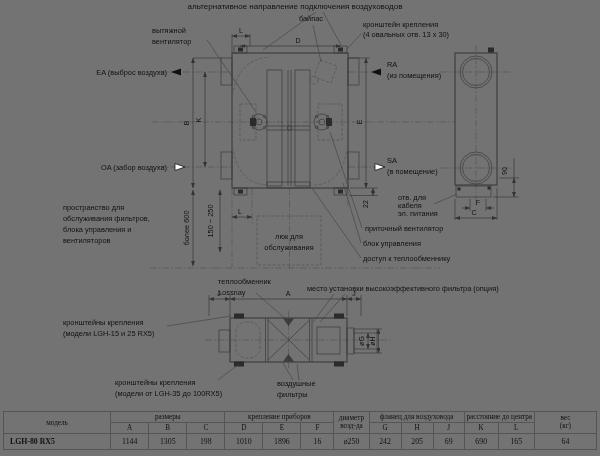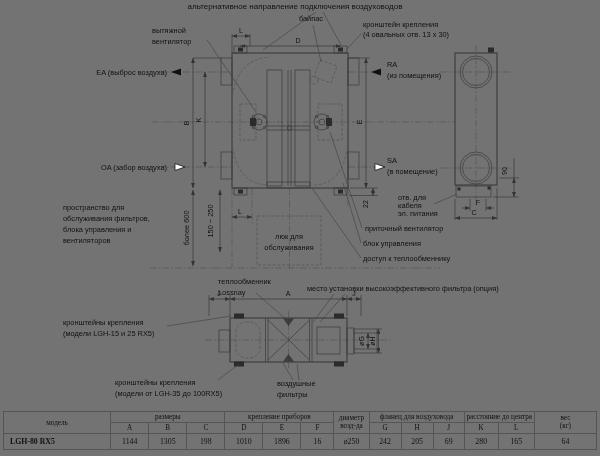--- a/index.html
+++ b/index.html
@@ -365,21 +365,21 @@
       <td>1144</td>
       <td>1305</td>
       <td>198</td>
       <td>1010</td>
       <td>1896</td>
       <td>16</td>
       <td>ø250</td>
       <td>242</td>
       <td>205</td>
       <td>69</td>
-      <td>280</td>
+      <td>690</td>
       <td>165</td>
       <td>64</td>
     </tr>
   </tbody>
       </table>
 </div>
 
 </div>
 
 </body></html>

